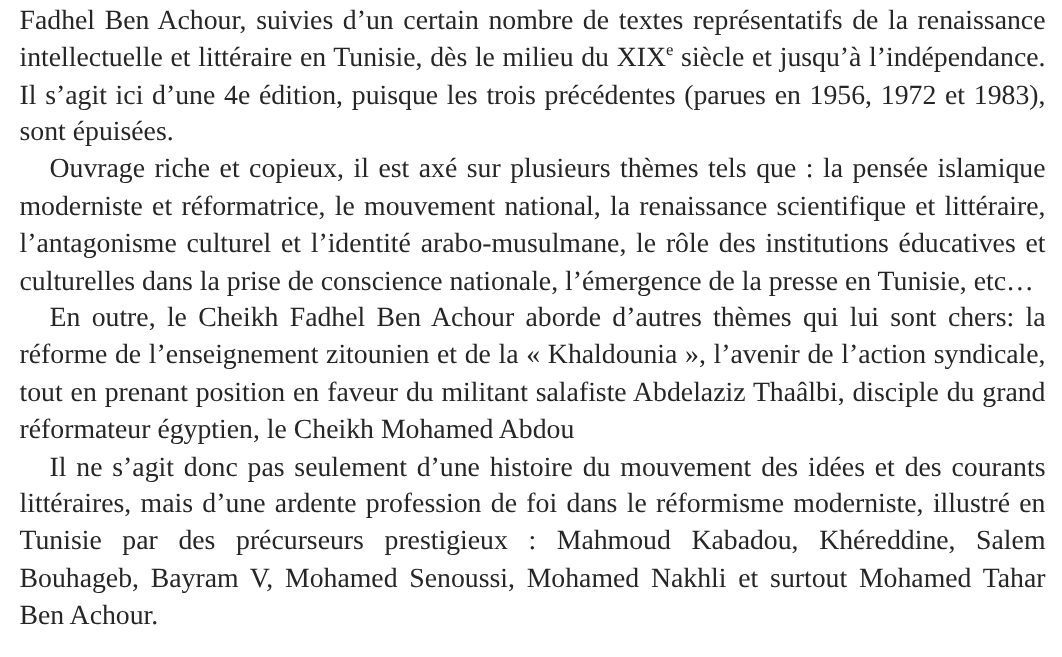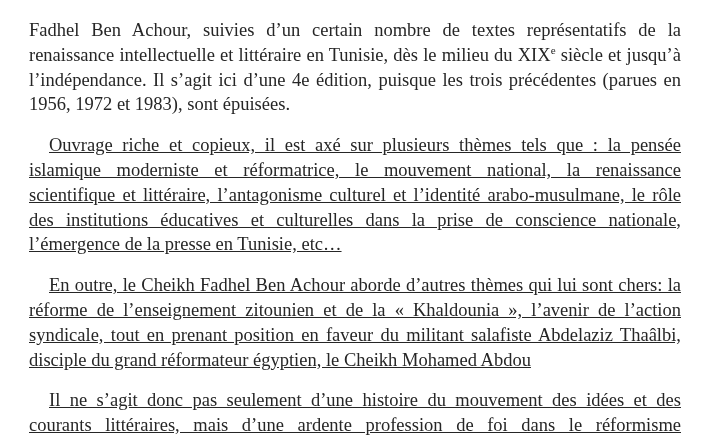--- a/index.html
+++ b/index.html
@@ -19,26 +19,25 @@
     overflow: hidden;
     padding: 2px 11px 0 13px;
     background: #ffffff;
     font-family: "Liberation Serif", "DejaVu Serif", serif;
     font-size: 18.5px;
     line-height: 24.8px;
     color: #262626;
     text-align: justify;
   }
   .para {
-    margin: 16px;
+    margin: 0;
     padding: 0;
   }
   .para.indent {
     text-indent: 20px;
-    text-decoration: underline;
   }
   sup.ordinal {
     font-size: 60%;
     line-height: 0;
     vertical-align: super;
   }
 </style>
 </head>
 <body>
 

